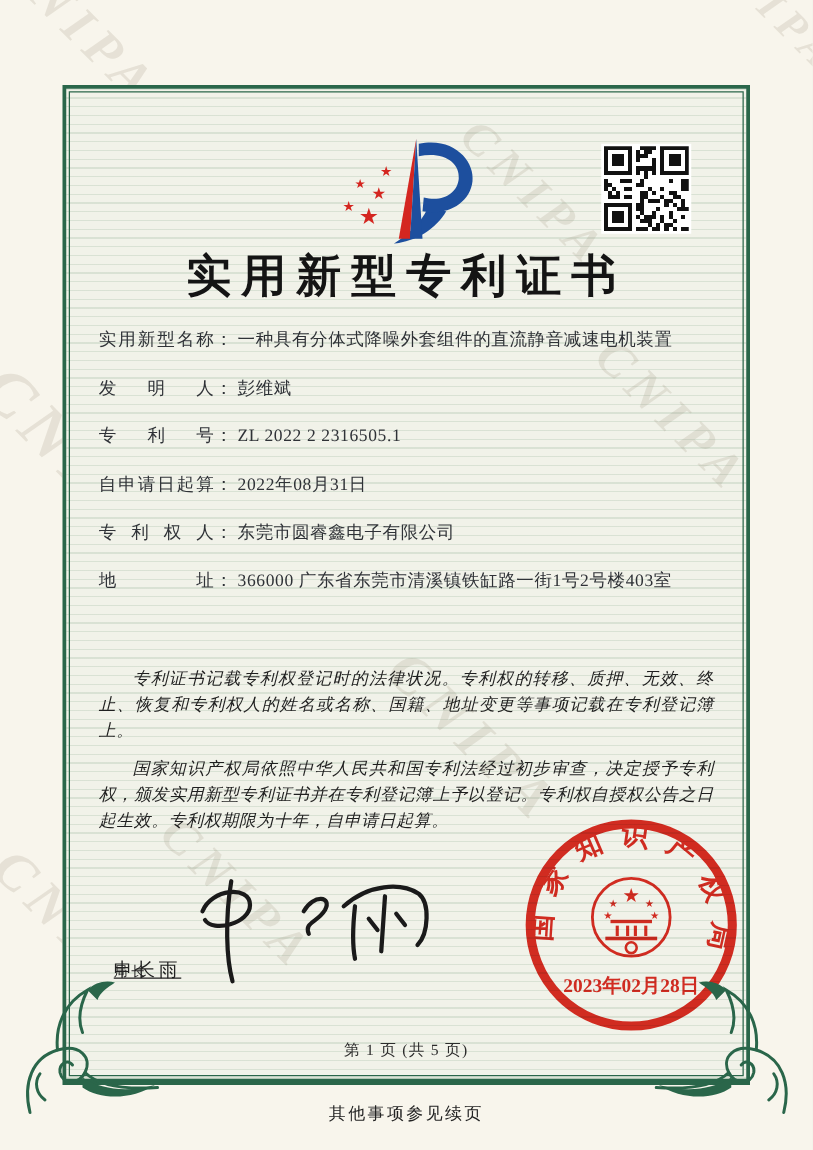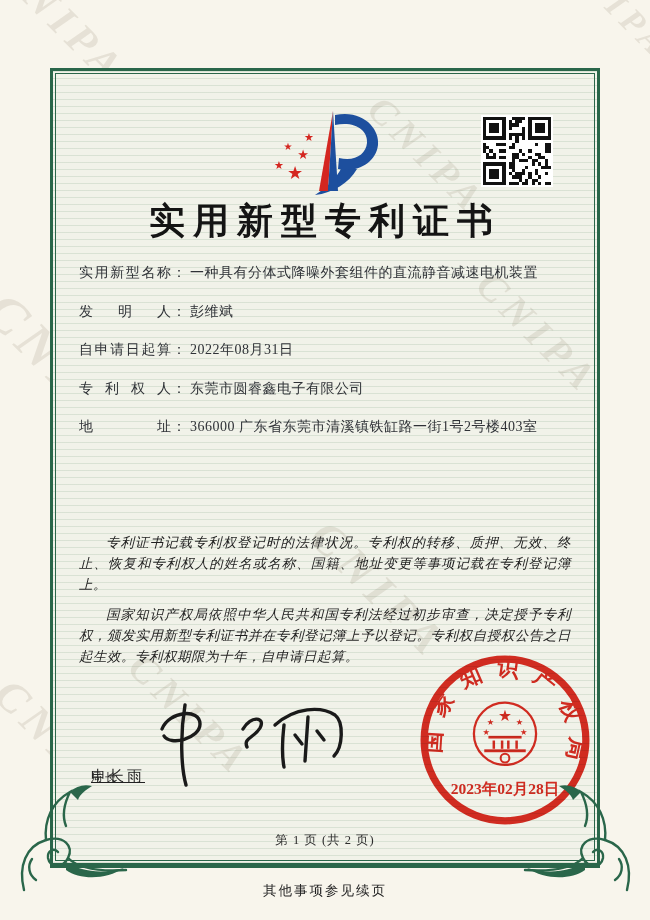--- a/index.html
+++ b/index.html
@@ -296,20 +296,23 @@
   <div class="title">实用新型专利证书</div>
 
   <div class="fields">
     <div class="field-row">
       <span class="field-label">实用新型名称</span><span class="colon">：</span><span class="field-value">一种具有分体式降噪外套组件的直流静音减速电机装置</span>
     </div>
     <div class="field-row">
       <span class="field-label">发明人</span><span class="colon">：</span><span class="field-value">彭维斌</span>
     </div>
     <div class="field-row">
+      <span class="field-label">专利号</span><span class="colon">：</span><span class="field-value">ZL 2022 2 2316505.1</span>
+    </div>
+    <div class="field-row">
       <span class="field-label">自申请日起算</span><span class="colon">：</span><span class="field-value">2022年08月31日</span>
     </div>
     <div class="field-row">
       <span class="field-label">专利权人</span><span class="colon">：</span><span class="field-value">东莞市圆睿鑫电子有限公司</span>
     </div>
     <div class="field-row">
       <span class="field-label">地址</span><span class="colon">：</span><span class="field-value">366000 广东省东莞市清溪镇铁缸路一街1号2号楼403室</span>
     </div>
   </div>
 
@@ -355,21 +358,21 @@
       <rect x="70" y="82.5" width="2.4" height="8"></rect>
       <rect x="78" y="82.5" width="2.4" height="8"></rect>
       <rect x="84" y="82.5" width="2.4" height="8"></rect>
       <rect x="92" y="82.5" width="2.4" height="8"></rect>
       <rect x="62" y="91" width="40" height="2.8"></rect>
       <circle cx="82" cy="99.5" r="4.2" fill="none" stroke="#dd2218" stroke-width="2"></circle>
     </g>
     <text x="82" y="134" text-anchor="middle" font-size="15" font-weight="bold" fill="#dd2218" font-family="Liberation Serif, serif">2023年02月28日</text>
   </svg>
 
-  <div class="page-footer">第 1 页 (共 2 页)</div>
+  <div class="page-footer">第 1 页 (共 5 页)</div>
 </div>
 
 <svg class="flourish left" width="116" height="112" viewBox="0 0 116 112" aria-hidden="true">
   <g fill="none" stroke="#2a664a" stroke-width="2.4" stroke-linecap="round">
     <path d="M 10,108 C 4,84 12,64 32,58 C 50,53 60,64 54,76 C 49,86 36,86 34,76 C 33,69 40,65 44,70"></path>
     <path d="M 32,58 C 30,38 38,20 56,10 C 50,22 48,34 52,44"></path>
     <path d="M 22,98 C 15,93 13,84 18,77"></path>
     <path d="M 54,76 C 64,86 82,90 112,88"></path>
   </g>
   <path d="M 52,80 C 68,90 88,92 110,86 C 92,98 66,98 52,88 Z" fill="#2a664a"></path>

